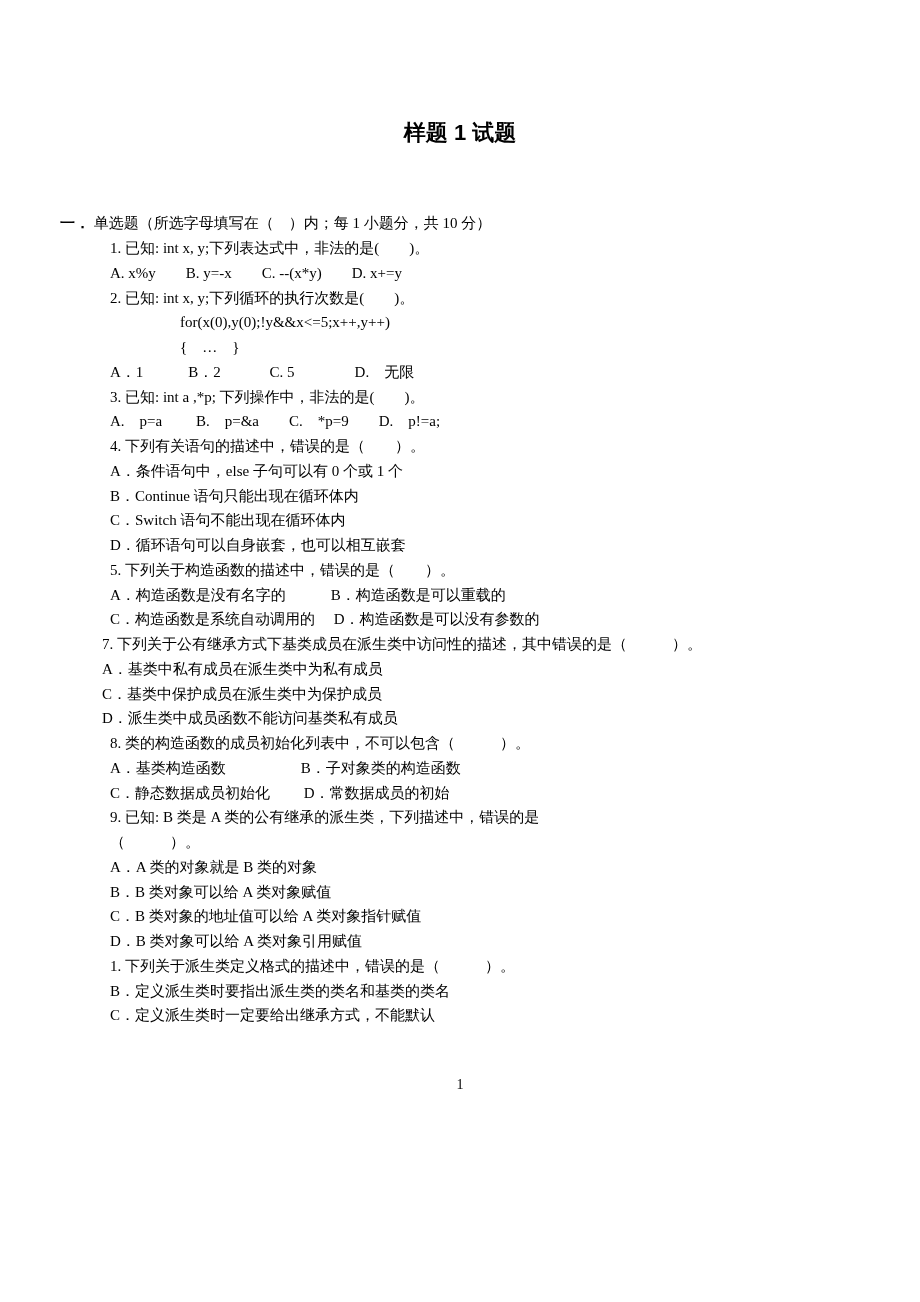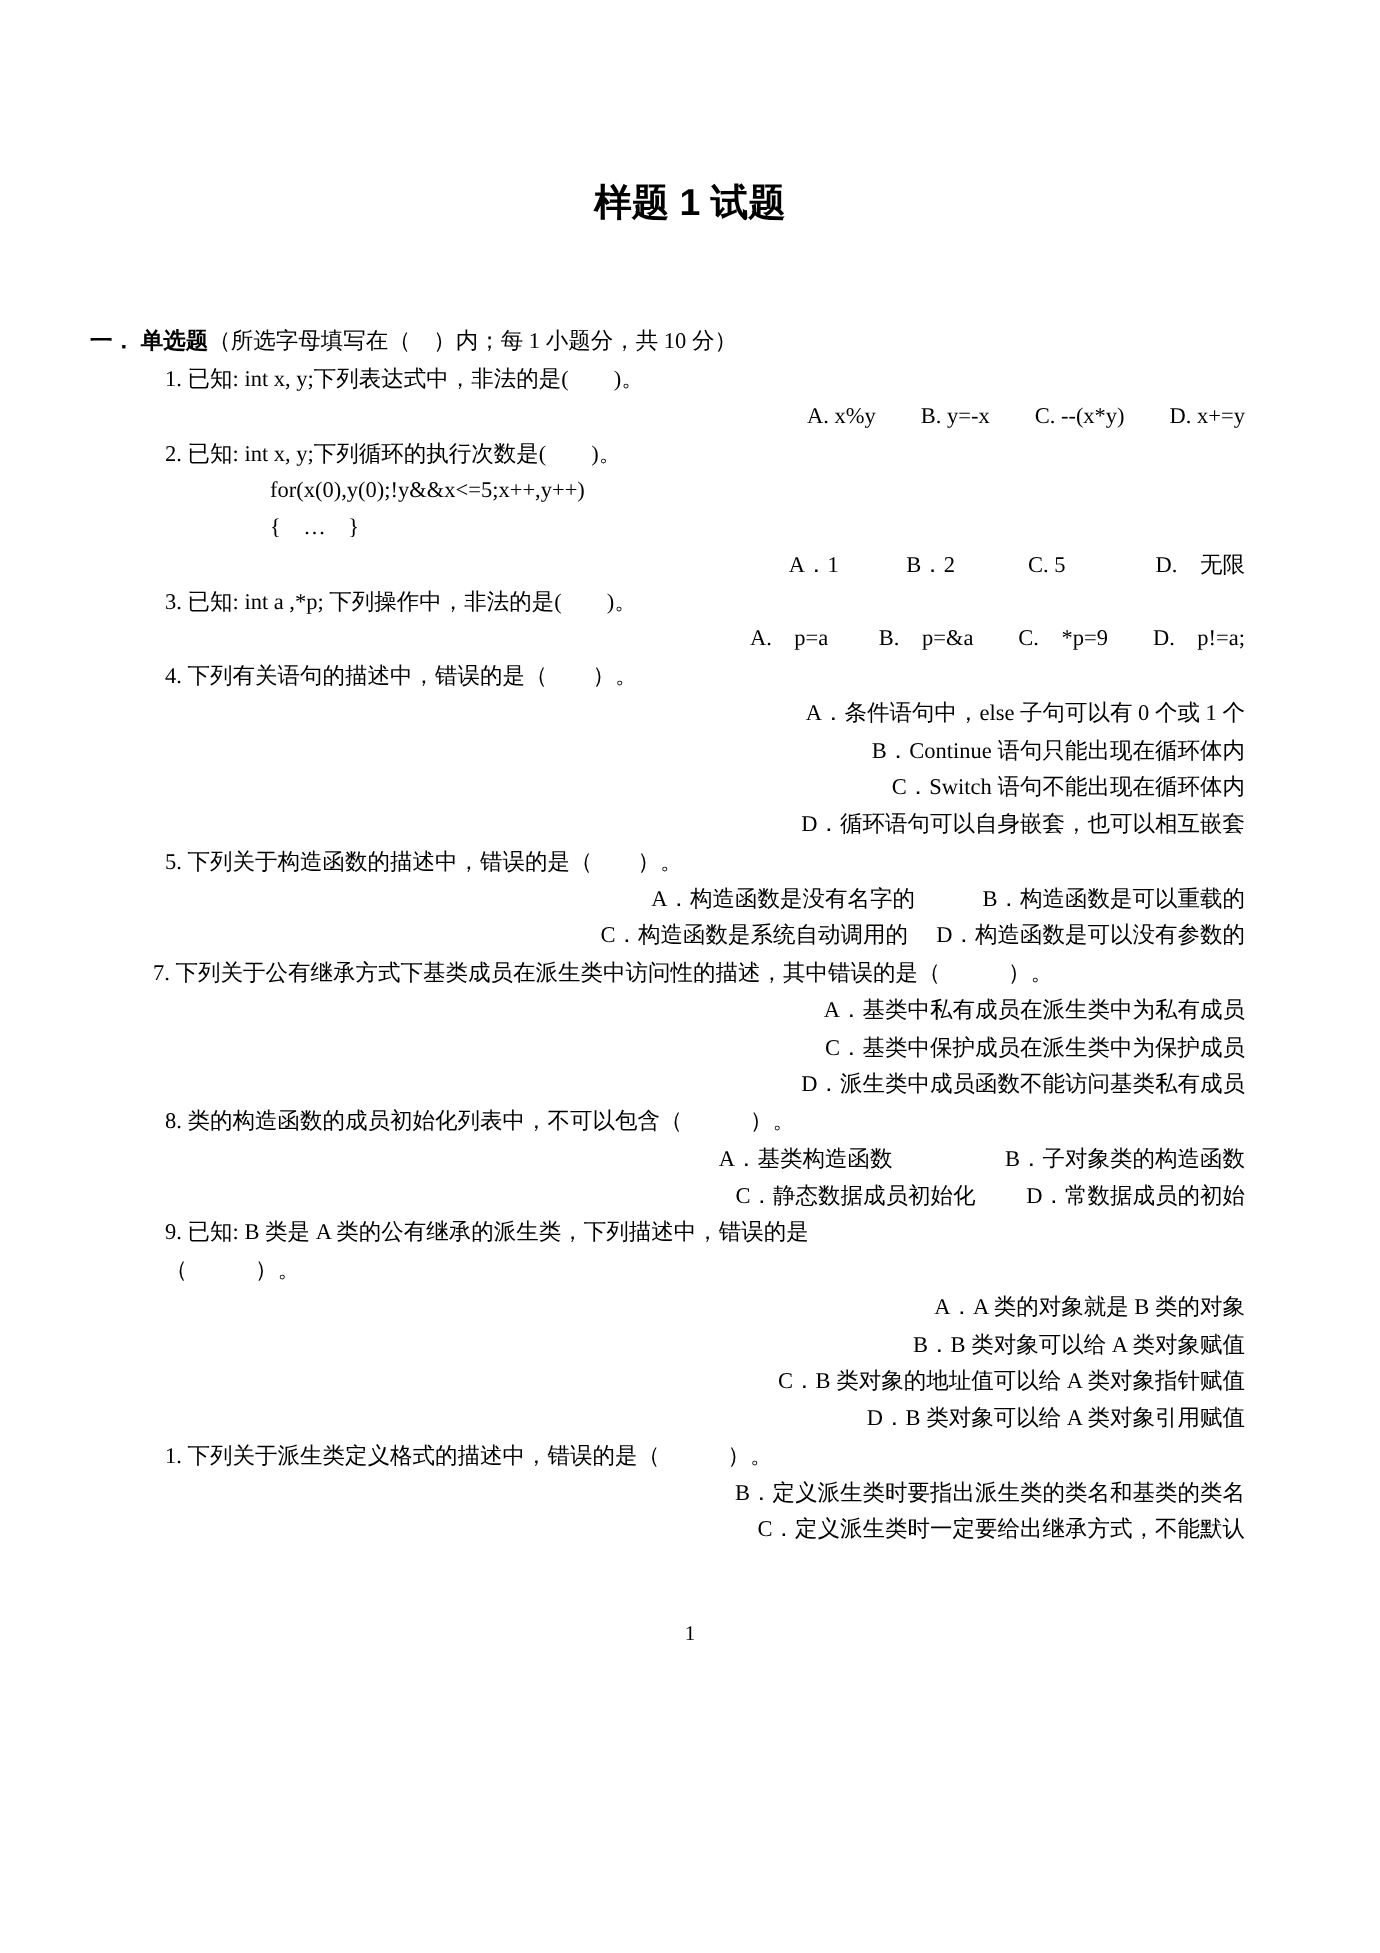--- a/index.html
+++ b/index.html
@@ -10,40 +10,39 @@
     background: #fff;
     margin: 0;
     padding: 0;
     width: 920px;
   }
   .page {
     padding: 115px 90px 40px 90px;
   }
   .title {
     text-align: center;
-    font-size: 25px;
+    font-size: 22px;
     font-weight: bold;
     font-family: "SimHei", "黑体", sans-serif;
     margin-bottom: 60px;
   }
   .section-header {
     margin-left: -30px;
   }
   .section-header .sec-num {
     font-weight: bold;
   }
   .section-header .sec-name {
-    font-weight: bold;
+    font-weight: normal;
   }
   .q {
     margin-left: 20px;
     margin-top: 0;
   }
   .opt {
-    text-align: right;
   }
   .code-line {
     margin-left: 70px;
     font-family: "SimSun", serif;
   }
   .page-num {
     text-align: center;
     margin-top: 45px;
     font-size: 14px;
   }

